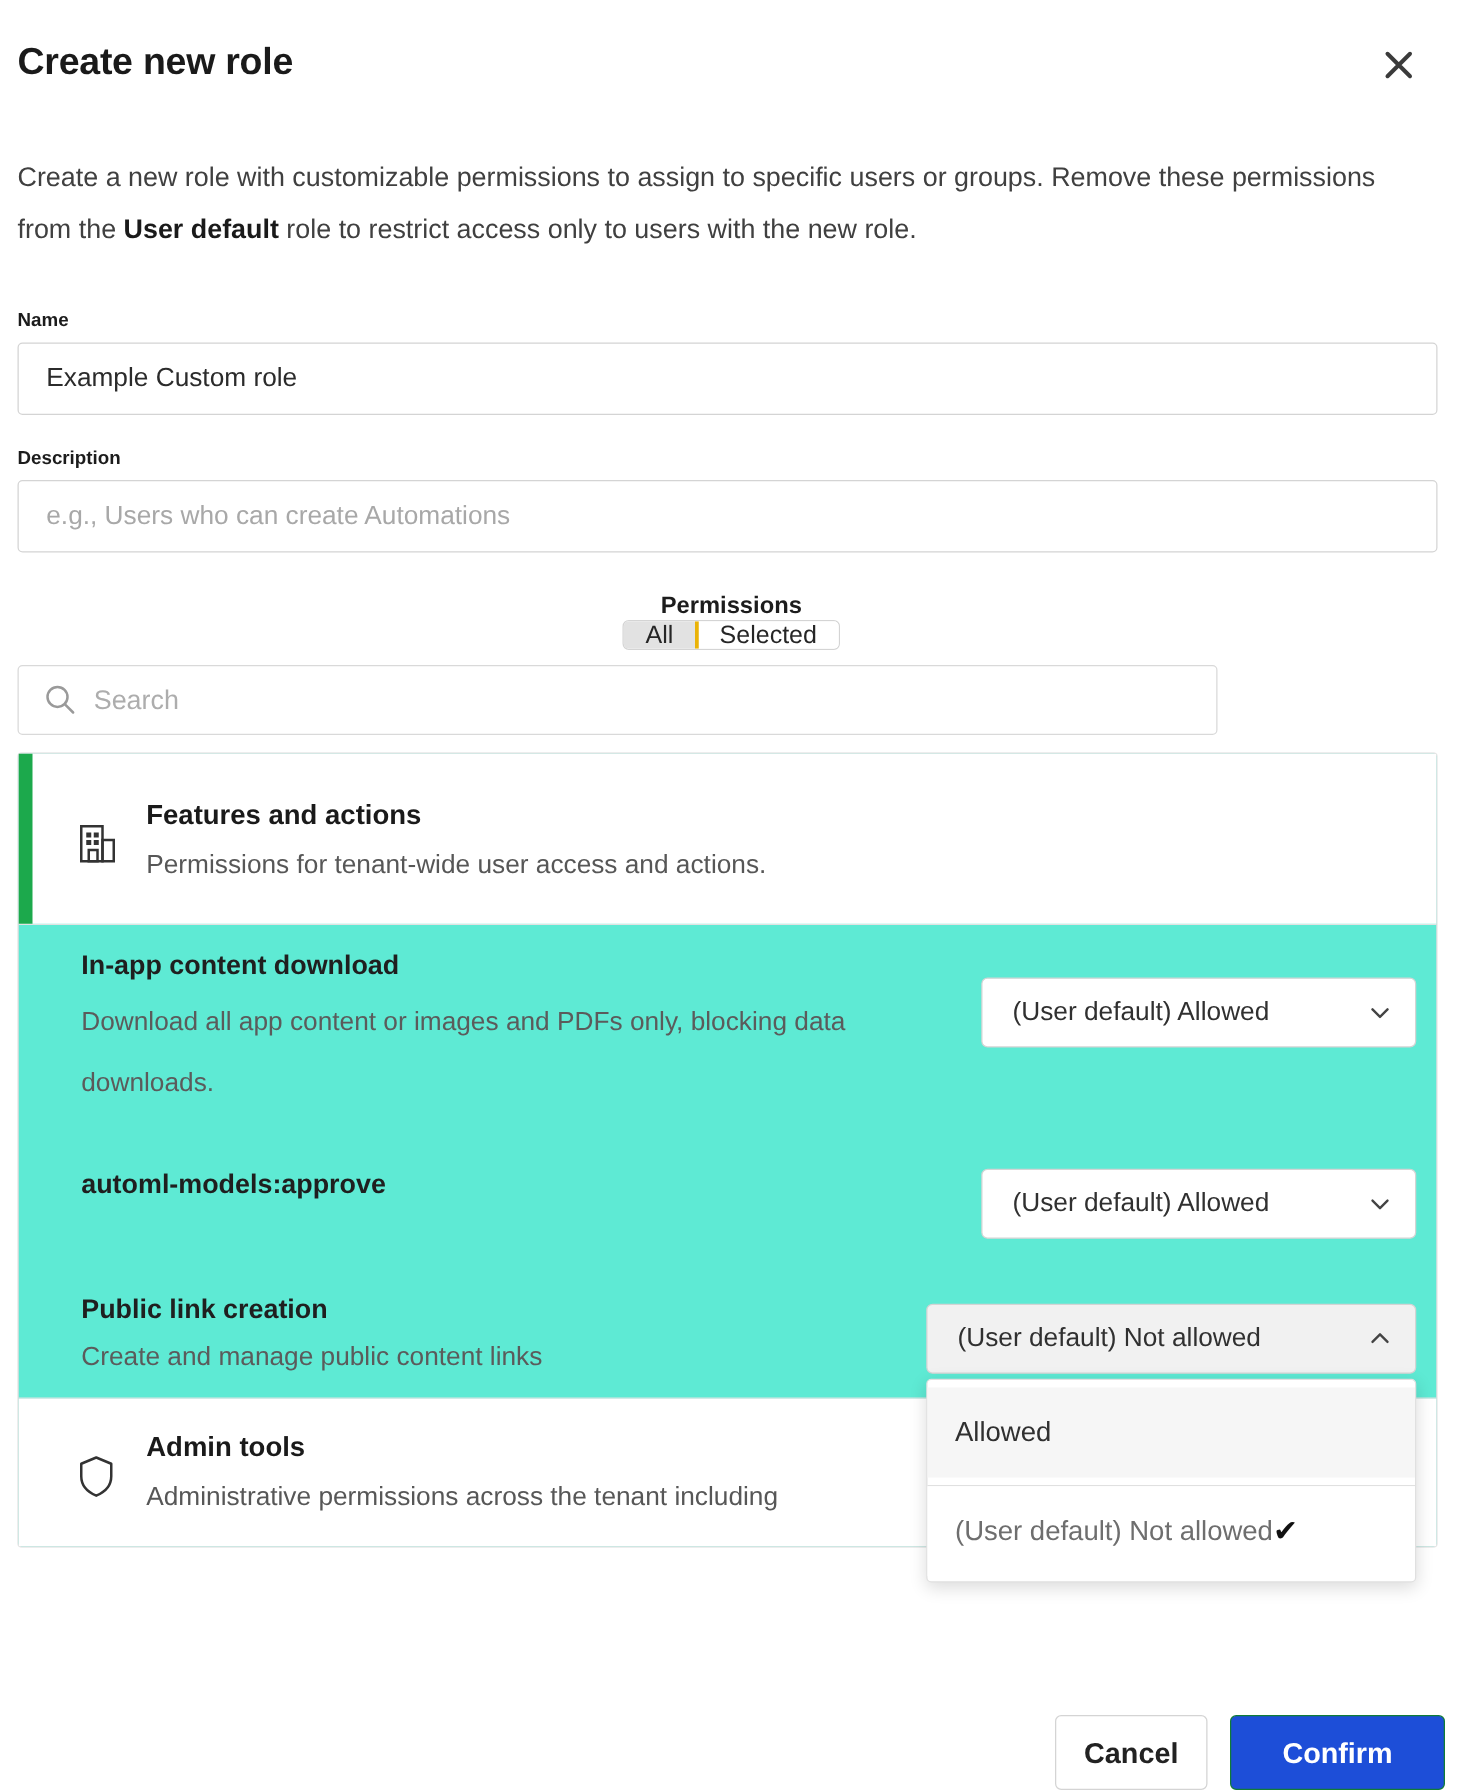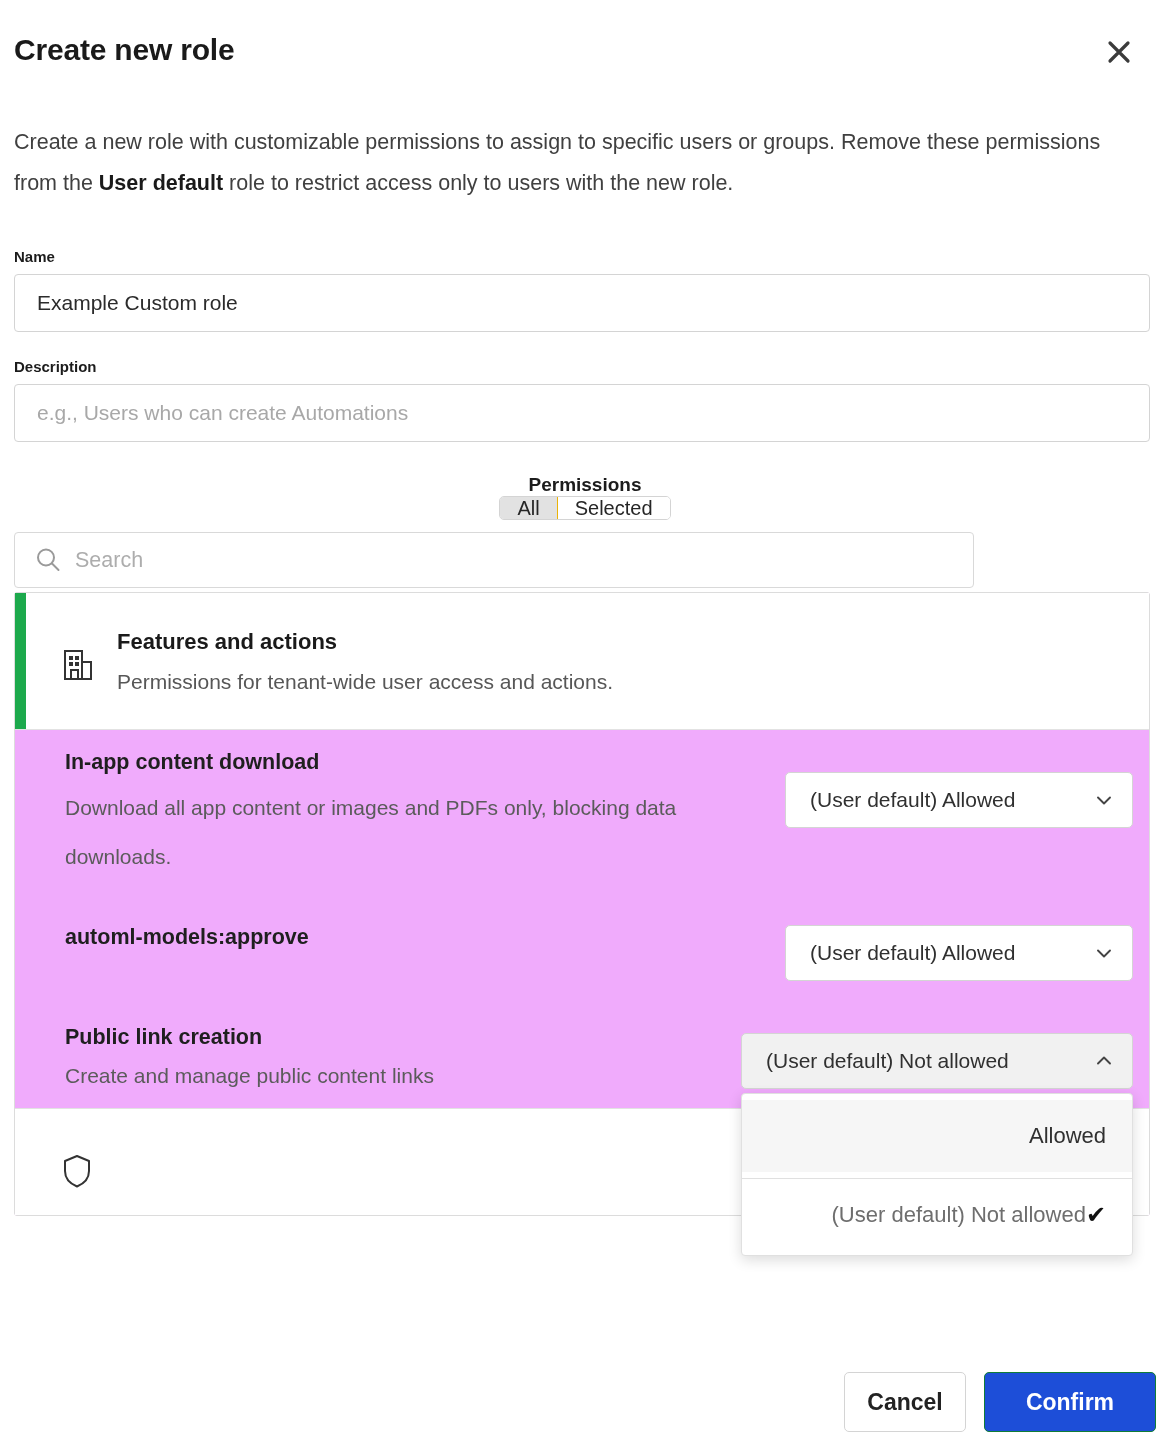--- a/index.html
+++ b/index.html
@@ -109,21 +109,21 @@
     font-family: "Liberation Sans", sans-serif;
     font-size: 20px;
     color: #262626;
     padding: 0 17px;
     cursor: pointer;
     height: 100%;
     display: flex;
     align-items: center;
   }
   .seg-btn.active { background: #e2e2e2; }
-  .seg-btn + .seg-btn { border-left: 1px solid #eab308; }
+  .seg-btn + .seg-btn { border-left: 3px solid #eab308; }
 
   
   .search-wrap {
     margin-top: 12px;
     position: relative;
     width: 960px;
     height: 56px;
     border: 1px solid #d9d9d9;
     border-radius: 4px;
     display: flex;
@@ -143,25 +143,25 @@
     font-family: "Liberation Sans", sans-serif;
     font-size: 21.5px;
     color: #2b2b2b;
     background: transparent;
     padding-right: 16px;
   }
   .search-input::placeholder { color: #adadad; }
 
   
   .perm-panel {
-    margin-top: 4px;
+    margin-top: 14px;
     width: 1136px;
     border: 1px solid #dcdcdc;
     border-radius: 3px;
-    background: #f0abfc;
+    background: #5eead4;
     position: relative;
     overflow: visible;
   }
   .group-header {
     display: flex;
     align-items: flex-start;
     position: relative;
     padding: 36px 0 32px 0;
     background: #fff;
   }
@@ -255,21 +255,21 @@
     background: #fff;
     border: 1px solid #e0e0e0;
     border-radius: 4px;
     box-shadow: 0 4px 14px rgba(0,0,0,0.14);
     z-index: 60;
     padding: 6px 0 4px 0;
   }
   .dd-item {
     display: flex;
     align-items: center;
-    justify-content: flex-end;
+    justify-content: flex-start;
     height: 72px;
     padding: 0 26px 0 22px;
     font-size: 22px;
     color: #303030;
     cursor: pointer;
     background: #fff;
   }
   .dd-item.highlight { background: #f6f6f6; }
   .dd-sep { height: 1px; background: #e0e0e0; margin: 6px 0 0 0; }
   .dd-item.muted { color: #6e6e6e; }
@@ -443,20 +443,24 @@
     </div>
 
     <div class="divider"></div>
 
     <div class="group-header" style="padding-top:26px;padding-bottom:24px;">
       <div class="group-icon">
         <svg width="40" height="40" viewBox="0 0 40 40" aria-hidden="true">
           <path d="M20 5 L32 10 V20 C32 28 26 33 20 35.5 C14 33 8 28 8 20 V10 Z" fill="none" stroke="#333" stroke-width="2" stroke-linejoin="round"></path>
         </svg>
       </div>
+      <div class="group-text">
+        <div class="group-title">Admin tools</div>
+        <div class="group-sub">Administrative permissions across the tenant including</div>
+      </div>
     </div>
   </div>
 
   <div class="footer">
     <button class="btn btn-cancel">Cancel</button>
     <button class="btn btn-confirm">Confirm</button>
   </div>
 
 </div>
 

